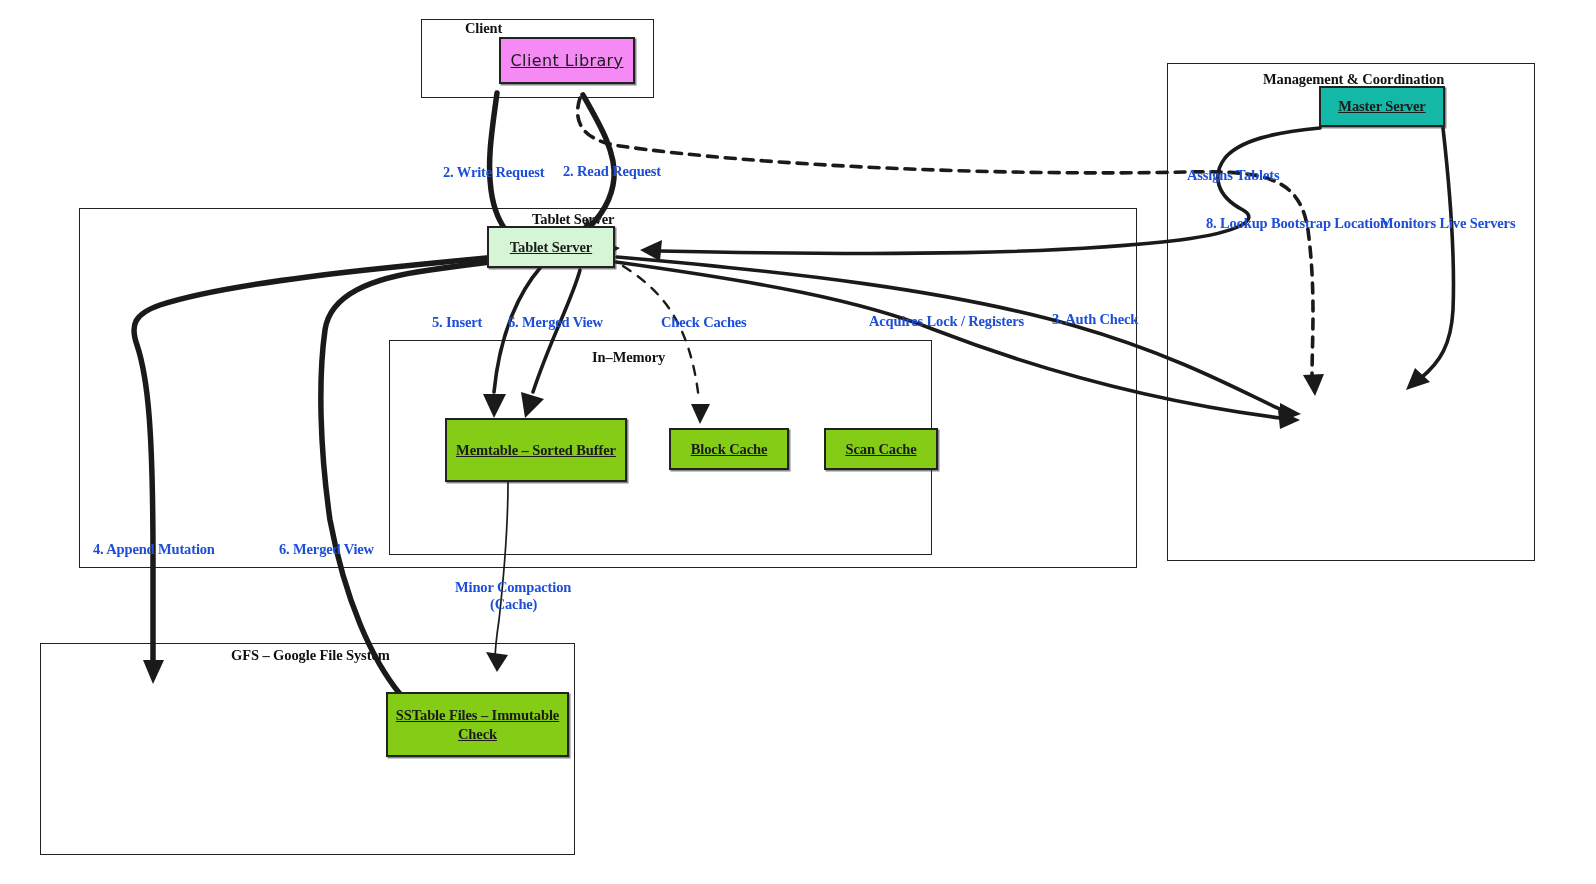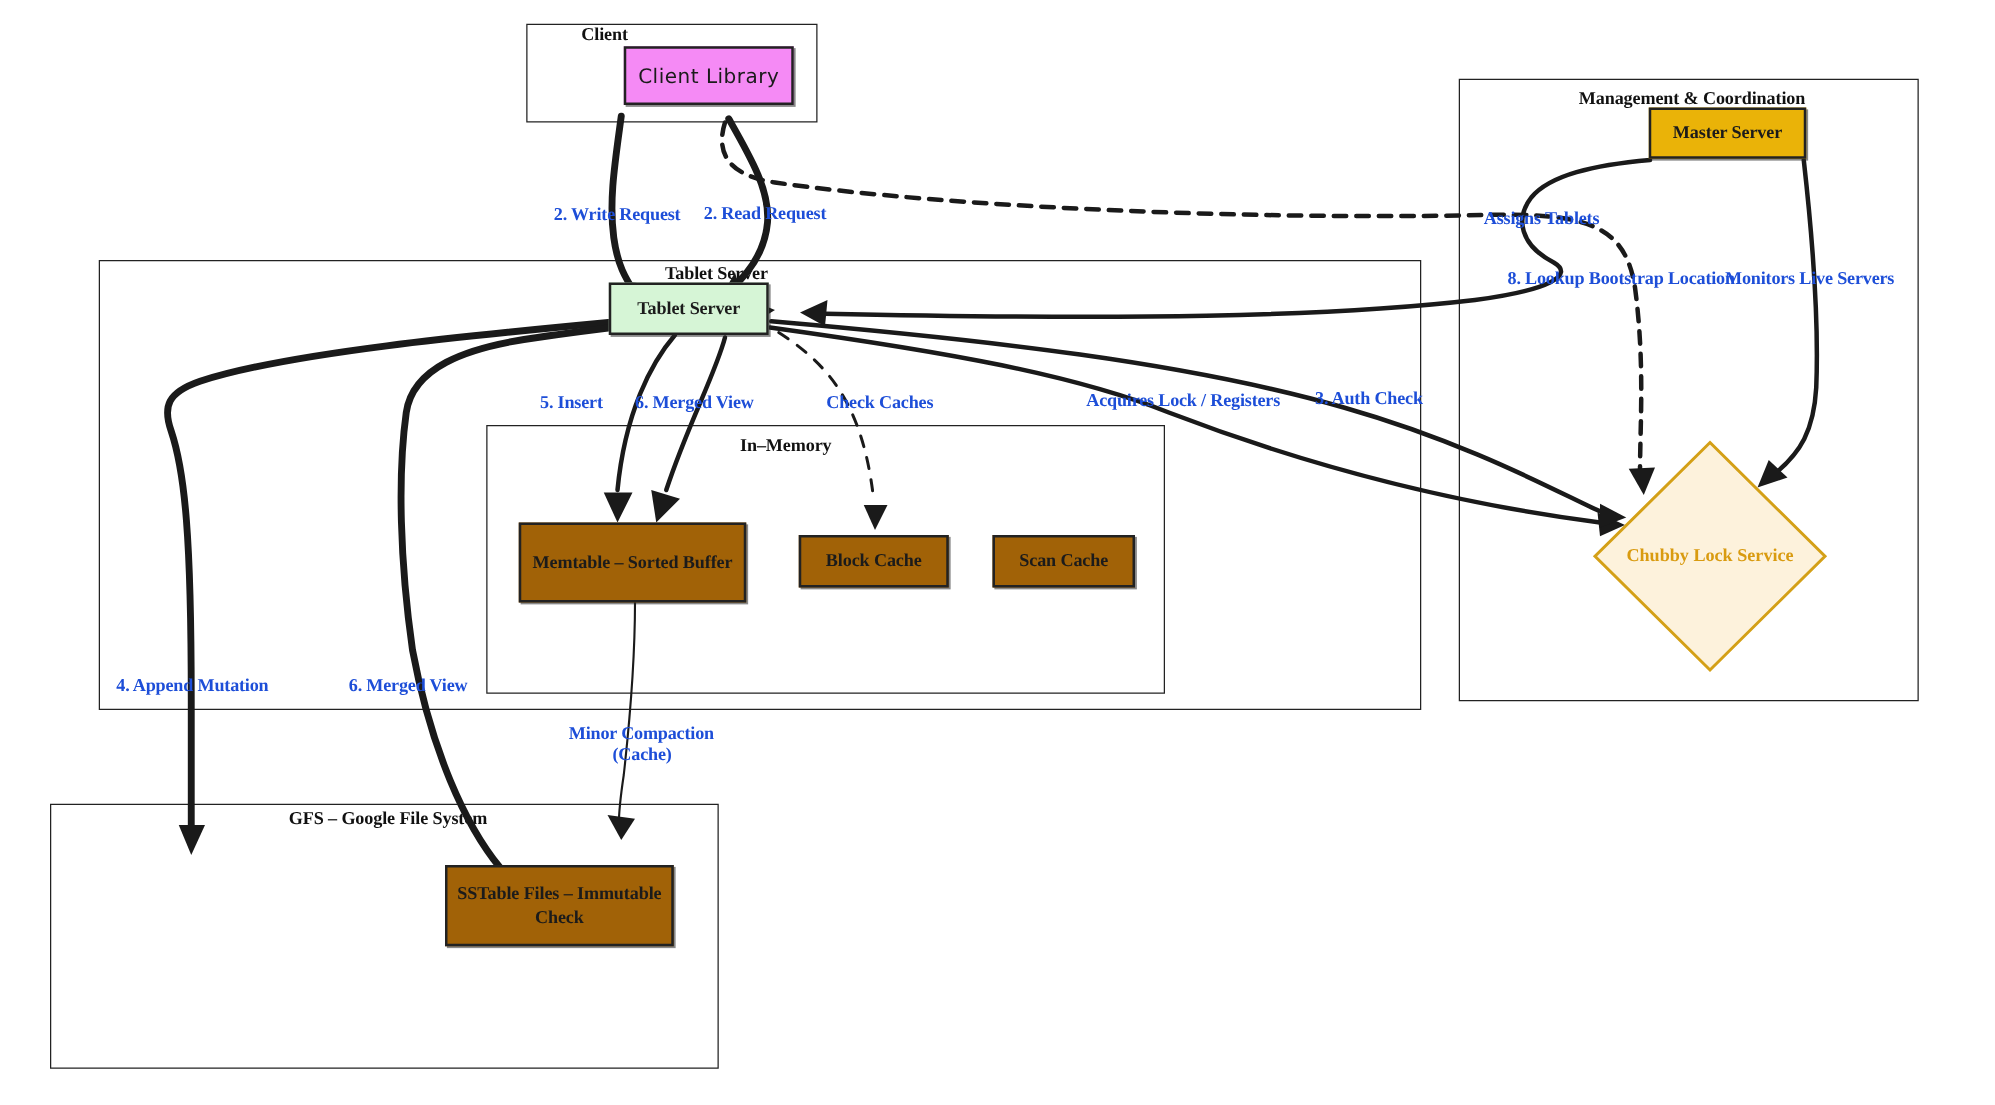--- a/index.html
+++ b/index.html
@@ -59,24 +59,25 @@
     text-align: center;
     border: 2px solid #222;
     font-family: "Liberation Serif", serif;
     font-weight: bold;
     font-size: 14.5px;
     color: #1b1b1b;
     line-height: 1.25;
     padding: 16px 6px;
     letter-spacing: -0.1px;
     box-shadow: 1.5px 1.5px 0 rgba(40,40,40,0.55);
-  }
-  .node.plain { background: #a16207; }
+    text-decoration: underline;
+  }
+  .node.plain { background: #84cc16; margin-left: 30px; }
   .node.green { background: #d6f5d6; }
-  .node.violet{ background: #eab308; }
+  .node.violet{ background: #14b8a6; }
   .node.hand {
     font-family: "DejaVu Sans", sans-serif;
     font-weight: normal;
     font-size: 16px;
     letter-spacing: 0.4px;
     color: #1b1b1b;
     background: #f58af5;
   }
 
   
@@ -203,26 +204,20 @@
 
   <div class="node plain" style="left:639px; top:428px; width:120px; height:42px;">Block Cache</div>
 
   <div class="node plain" style="left:794px; top:428px; width:114px; height:42px;">Scan Cache</div>
 
 
   <div class="node plain" style="left:356px; top:692px; width:183px; height:65px;">SSTable Files – Immutable Check</div>
 
   <div class="node violet" style="left:1319px; top:86px; width:126px; height:41px;">Master Server</div>
 
-  <div class="diamond-wrap" style="left:1274px; top:352px; width:188px; height:186px;">
-    <svg class="diamond-shape" viewBox="0 0 188 186" preserveAspectRatio="none">
-      <polygon points="94,2 186,93 94,184 2,93" fill="#fdf2dc" stroke="#d4a017" stroke-width="2.4"></polygon>
-    </svg>
-    <div class="diamond-text">Chubby Lock Service</div>
-  </div>
 
   <div class="edge-label" style="left:443px; top:163px;">2. Write Request</div>
 
   <div class="edge-label" style="left:563px; top:162px;">2. Read Request</div>
 
   <div class="edge-label" style="left:432px; top:313px;">5. Insert</div>
 
   <div class="edge-label" style="left:508px; top:313px;">6. Merged View</div>
 
   <div class="edge-label" style="left:661px; top:313px;">Check Caches</div>

